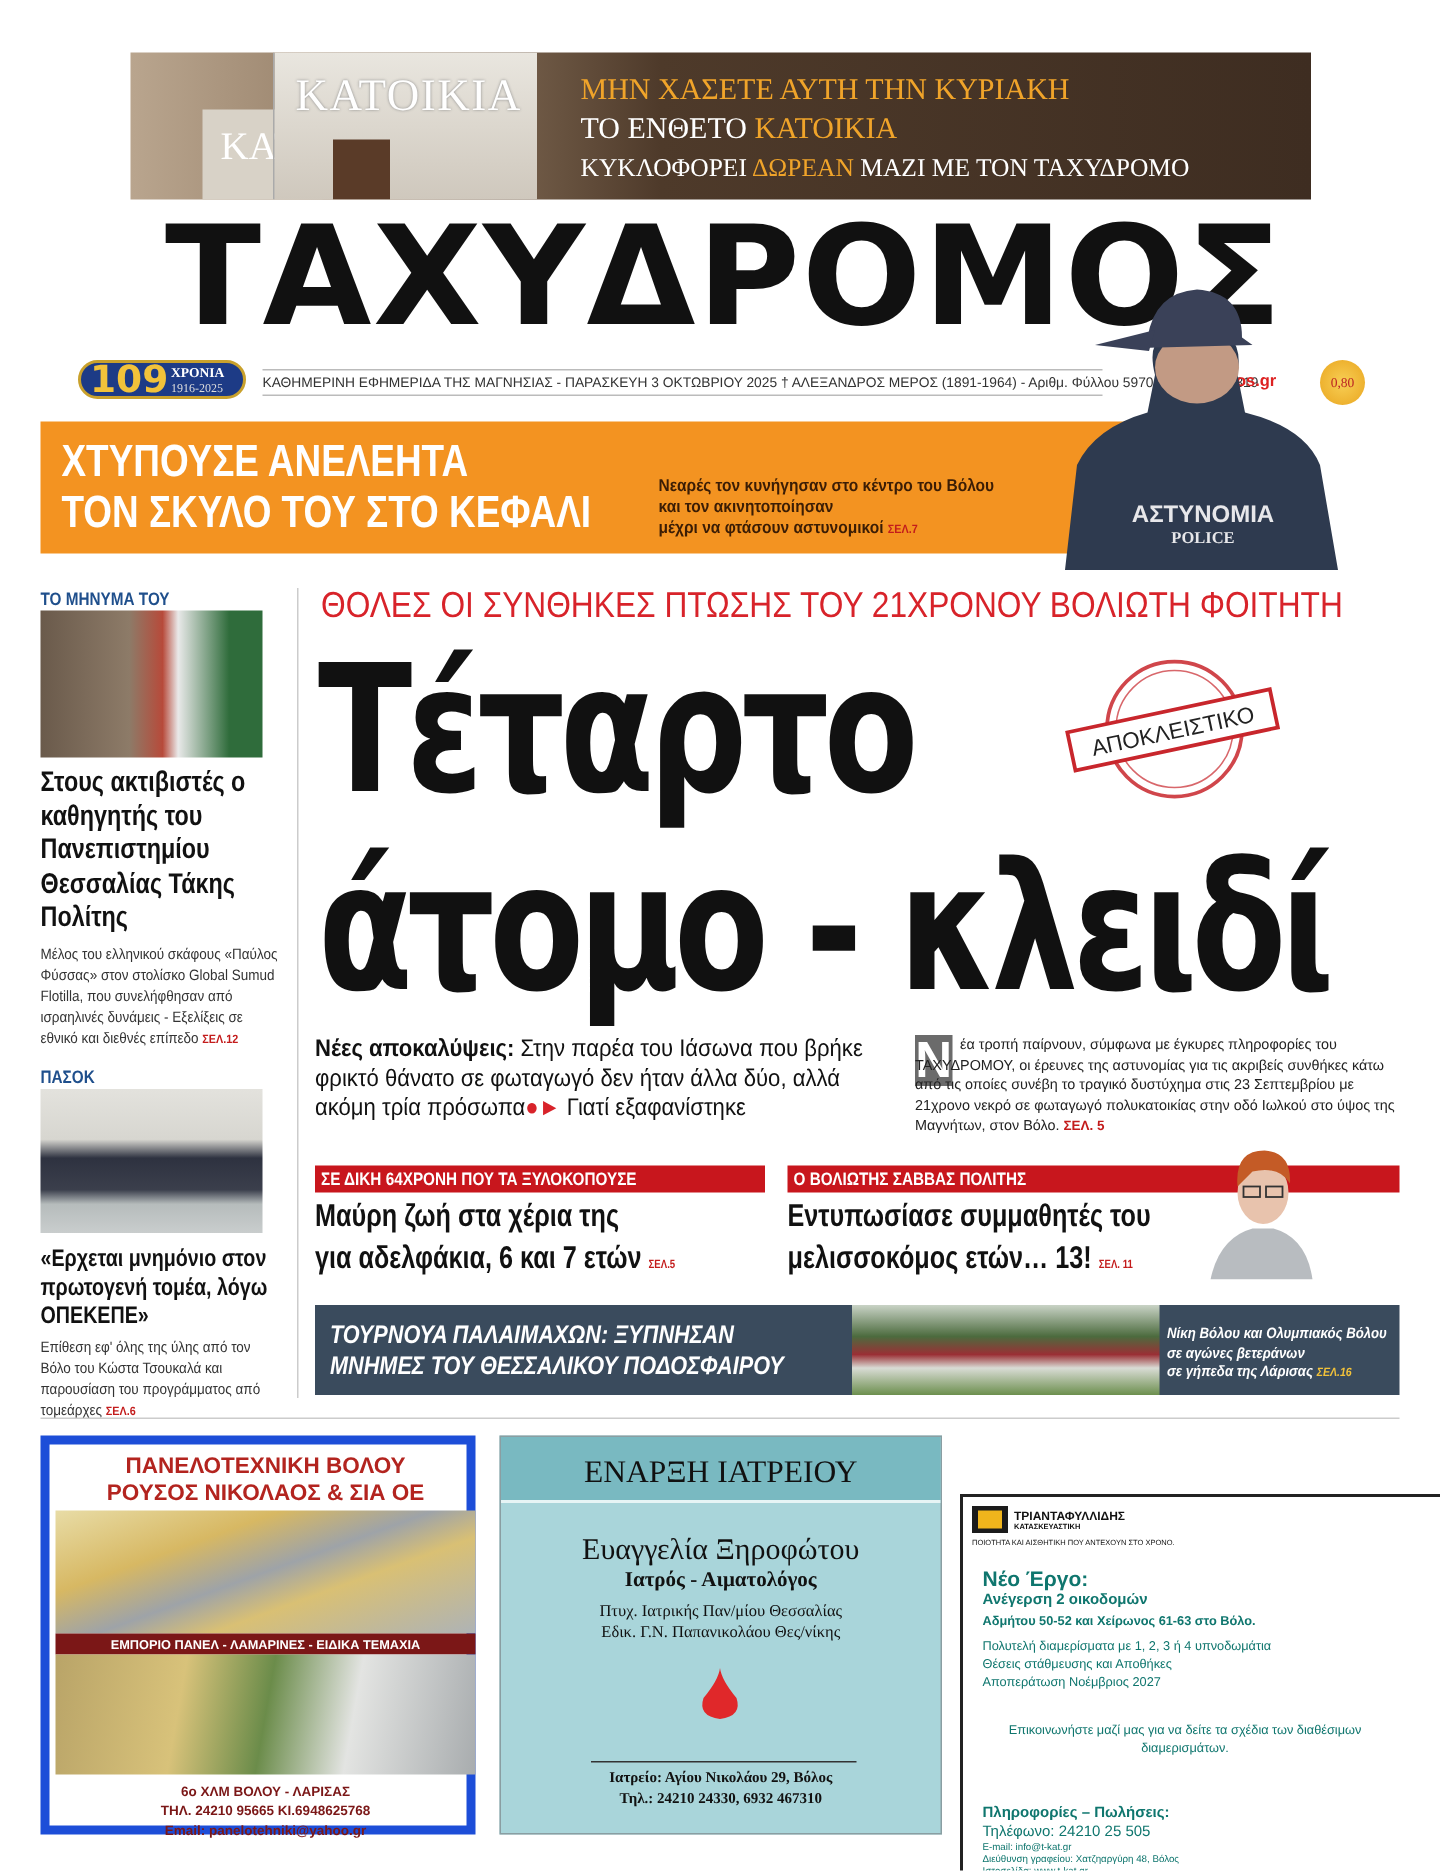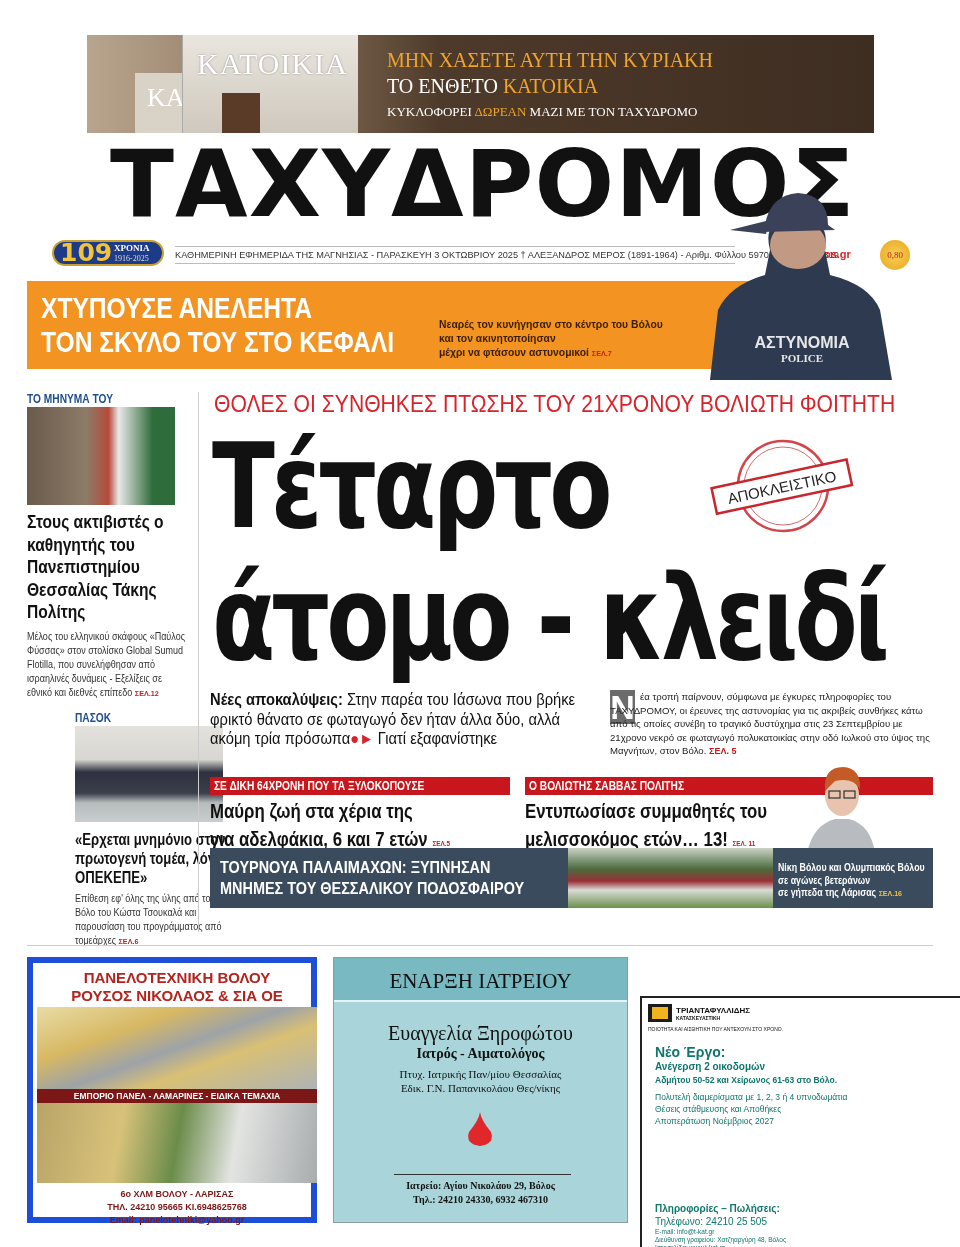--- a/index.html
+++ b/index.html
@@ -44,21 +44,21 @@
   #lede{left:210px;top:690px;width:410px;font-size:16px;line-height:19.5px;color:#111;transform:scaleX(0.92);transform-origin:left;}
   #lede b{font-weight:bold;}
   .redarrow{color:#d8232a;}
   #dropN{left:610px;top:690px;width:25px;height:34px;background:#6b6b6b;color:#fff;font-size:34px;font-weight:bold;line-height:34px;text-align:center;}
   #para{left:610px;top:690px;width:330px;font-size:9.6px;line-height:13.5px;color:#222;text-indent:30px;}
   
   .redbar{height:18px;background:#c8161d;color:#fff;font-weight:bold;font-size:12px;line-height:18px;padding-left:4px;white-space:nowrap;overflow:hidden;}
   .redbar span{display:inline-block;transform:scaleX(0.85);transform-origin:left;}
   .rhead{font-weight:bold;font-size:21px;line-height:28px;color:#111;transform:scaleX(0.8);transform-origin:left;white-space:nowrap;}
   
-  #slate{left:210px;top:848px;width:723px;height:60px;background:#3a4b5d;}
+  #slate{left:210px;top:870px;width:723px;height:60px;background:#3a4b5d;font-style:italic;}
   #slate .h{position:absolute;left:10px;top:9px;color:#fff;font-weight:bold;font-size:17px;line-height:21px;white-space:nowrap;transform:scaleX(0.85);transform-origin:left;}
   #slate .ph{position:absolute;left:358px;top:0;width:205px;height:60px;background:linear-gradient(180deg,#c9d3c6 0%,#4c6b3e 35%,#9a2f35 55%,#d9dcd5 70%,#6c8f4e 100%);}
   #slate .s{position:absolute;left:568px;top:14px;color:#fff;font-size:10px;font-weight:bold;line-height:12.5px;white-space:nowrap;transform:scaleX(0.88);transform-origin:left;}
   .ysel{color:#f2c23a;font-weight:bold;font-size:8px;}
   
   #hr{left:27px;top:945px;width:906px;height:1px;background:#ccc;}
   #ad1{left:27px;top:957px;width:290px;height:266px;border:6px solid #1d4ed8;background:#fff;box-sizing:border-box;}
   #ad1 .t{position:absolute;left:0;width:288px;text-align:center;color:#b3241f;font-weight:bold;font-size:15px;line-height:18px;}
   #ad1 .img{position:absolute;left:4px;width:280px;}
   #ad1 .band{position:absolute;left:4px;top:126px;width:280px;height:14px;background:#7b1717;color:#fff;font-size:8.5px;font-weight:bold;text-align:center;line-height:14px;}
@@ -77,21 +77,21 @@
 
 <div id="topad" class="abs">
   <div class="mag2"></div>
   <div class="magtitle2">ΚΑΤ</div>
   <div class="mag"></div>
   <div class="magtitle">ΚΑΤΟΙΚΙΑ</div>
   <div class="magdoor"></div>
   <div class="lines">
     <div class="l gold">ΜΗΝ ΧΑΣΕΤΕ ΑΥΤΗ ΤΗΝ ΚΥΡΙΑΚΗ</div>
     <div class="l"><span>ΤΟ ΕΝΘΕΤΟ </span><span class="gold">ΚΑΤΟΙΚΙΑ</span></div>
-    <div class="l" style="font-size:13px;"><span>ΚΥΚΛΟΦΟΡΕΙ </span><span class="gold">ΔΩΡΕΑΝ</span><span> ΜΑΖΙ ΜΕ ΤΟΝ ΤΑΧΥΔΡΟΜΟ</span></div>
+    <div class="l" style="font-size:17px;"><span>ΚΥΚΛΟΦΟΡΕΙ </span><span class="gold">ΔΩΡΕΑΝ</span><span> ΜΑΖΙ ΜΕ ΤΟΝ ΤΑΧΥΔΡΟΜΟ</span></div>
   </div>
 </div>
 
 <div id="masthead" class="abs">ΤΑΧΥΔΡΟΜΟΣ</div>
 
 <div id="badge109" class="abs">
   <span class="num">109</span>
   <span class="x1">ΧΡΟΝΙΑ</span>
   <span class="x2">1916-2025</span>
 </div>
@@ -120,21 +120,21 @@
   <text x="132" y="172" text-anchor="middle" fill="#e7e7ea" font-family="Liberation Serif, serif" font-weight="bold" font-size="11">POLICE</text>
 </svg>
 
 <div class="abs" style="left:27px;top:392px;width:170px;">
   <div class="kicker">ΤΟ ΜΗΝΥΜΑ ΤΟΥ</div>
   <div class="photo" style="width:148px;height:98px;margin-top:1px;background:linear-gradient(90deg,#6a5a4b 0%,#8d7b68 40%,#b74a3a 55%,#e9e9e9 62%,#2f6c3b 85%,#2f6c3b 100%);"></div>
   <div class="lhead" style="margin-top:6px;">Στους ακτιβιστές ο καθηγητής του Πανεπιστημίου Θεσσαλίας Τάκης Πολίτης</div>
   <div class="lbody" style="margin-top:6px;"><span>Μέλος του ελληνικού σκάφους «Παύλος Φύσσας» στον στολίσκο Global Sumud Flotilla, που συνελήφθησαν από ισραηλινές δυνάμεις - Εξελίξεις σε εθνικό και διεθνές επίπεδο</span> <span class="sel">ΣΕΛ.12</span></div>
 </div>
 
-<div class="abs" style="left:27px;top:711px;width:170px;margin-left:48px;">
+<div class="abs" style="left:27px;top:711px;width:170px;">
   <div class="kicker">ΠΑΣΟΚ</div>
   <div class="photo" style="width:148px;height:96px;margin-top:1px;background:linear-gradient(180deg,#e3e2dd 0%,#d7d6d0 35%,#2e3240 48%,#3b3f4c 70%,#b6bcbc 80%,#c9cdcd 100%);"></div>
   <div class="lhead" style="margin-top:8px;font-size:16px;line-height:19px;">«Ερχεται μνημόνιο στον πρωτογενή τομέα, λόγω ΟΠΕΚΕΠΕ»</div>
   <div class="lbody" style="margin-top:5px;"><span>Επίθεση εφ' όλης της ύλης από τον Βόλο του Κώστα Τσουκαλά και παρουσίαση του προγράμματος από τομεάρχες</span> <span class="sel">ΣΕΛ.6</span></div>
 </div>
 
 <div id="vline" class="abs"></div>
 
 <div id="supra" class="abs">ΘΟΛΕΣ ΟΙ ΣΥΝΘΗΚΕΣ ΠΤΩΣΗΣ ΤΟΥ 21ΧΡΟΝΟΥ ΒΟΛΙΩΤΗ ΦΟΙΤΗΤΗ</div>
 <div id="mainhead" class="abs">
@@ -225,18 +225,19 @@
     </div>
   <div class="abs" style="left:34px;top:8px;font-size:8px;font-weight:bold;">ΤΡΙΑΝΤΑΦΥΛΛΙΔΗΣ</div>
   <div class="abs" style="left:34px;top:17px;font-size:5px;font-weight:bold;">ΚΑΤΑΣΚΕΥΑΣΤΙΚΗ</div>
   <div class="abs" style="left:6px;top:28px;font-size:5px;">ΠΟΙΟΤΗΤΑ ΚΑΙ ΑΙΣΘΗΤΙΚΗ ΠΟΥ ΑΝΤΕΧΟΥΝ ΣΤΟ ΧΡΟΝΟ.</div>
   <div class="txt" style="top:46px;font-size:14px;font-weight:bold;line-height:16px;">Νέο Έργο:</div>
   <div class="txt" style="top:63px;font-size:10px;font-weight:bold;">Ανέγερση 2 οικοδομών</div>
   <div class="txt" style="top:77px;font-size:8.5px;font-weight:bold;">Αδμήτου 50-52 και Χείρωνος 61-63 στο Βόλο.</div>
   <div class="txt" style="top:94px;font-size:8.5px;">Πολυτελή διαμερίσματα με 1, 2, 3 ή 4 υπνοδωμάτια</div>
   <div class="txt" style="top:106px;font-size:8.5px;">Θέσεις στάθμευσης και Αποθήκες</div>
   <div class="txt" style="top:118px;font-size:8.5px;">Αποπεράτωση Νοέμβριος 2027</div>
+  <div class="txt" style="top:150px;font-size:8.5px;text-align:center;">Επικοινωνήστε μαζί μας για να δείτε τα σχέδια των διαθέσιμων διαμερισμάτων.</div>
   <div class="txt" style="top:205px;font-size:10px;font-weight:bold;">Πληροφορίες – Πωλήσεις:</div>
   <div class="txt" style="top:218px;font-size:10px;">Τηλέφωνο: 24210 25 505</div>
   <div class="txt" style="top:230px;font-size:6.5px;line-height:8px;">E-mail: info@t-kat.gr</div>
   <div class="txt" style="top:238px;font-size:6.5px;line-height:8px;">Διεύθυνση γραφείου: Χατζηαργύρη 48, Βόλος</div>
   <div class="txt" style="top:246px;font-size:6.5px;line-height:8px;">Ιστοσελίδα: www.t-kat.gr</div>
 </div>
 
 </body></html>

